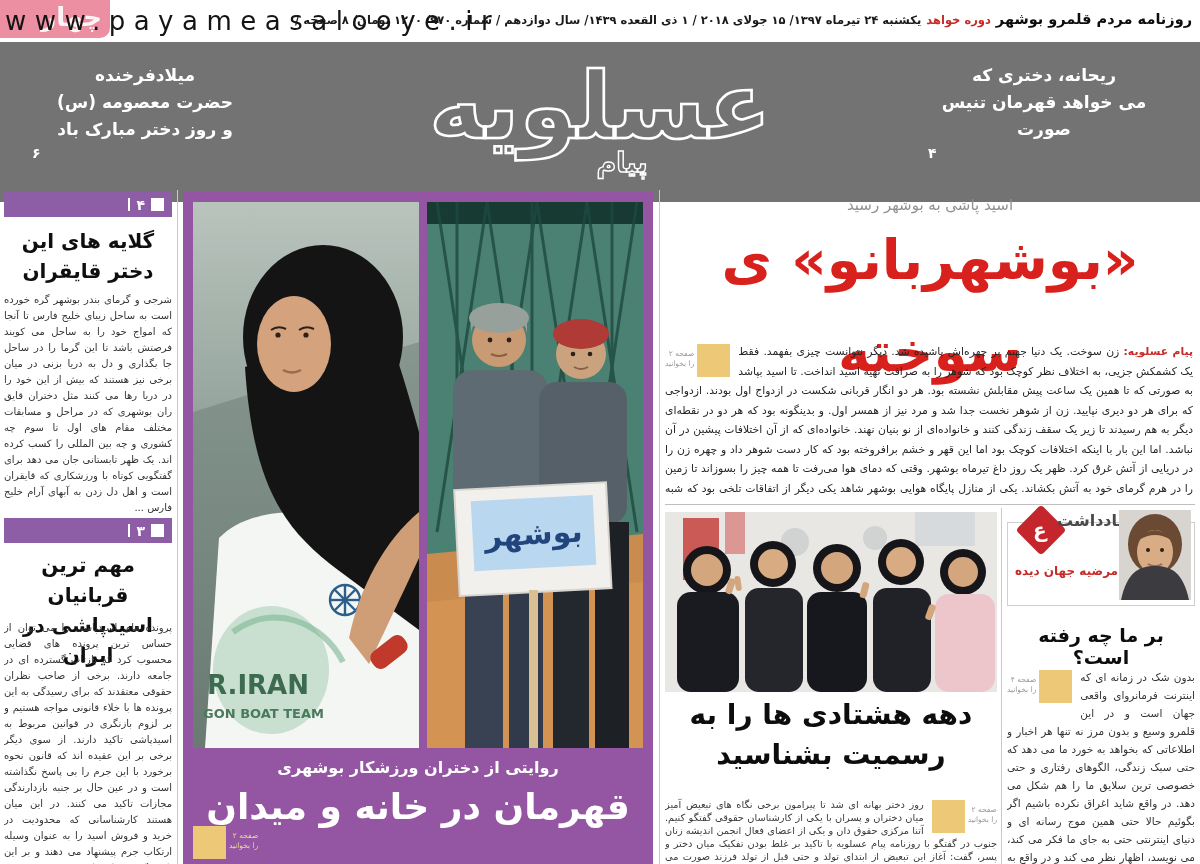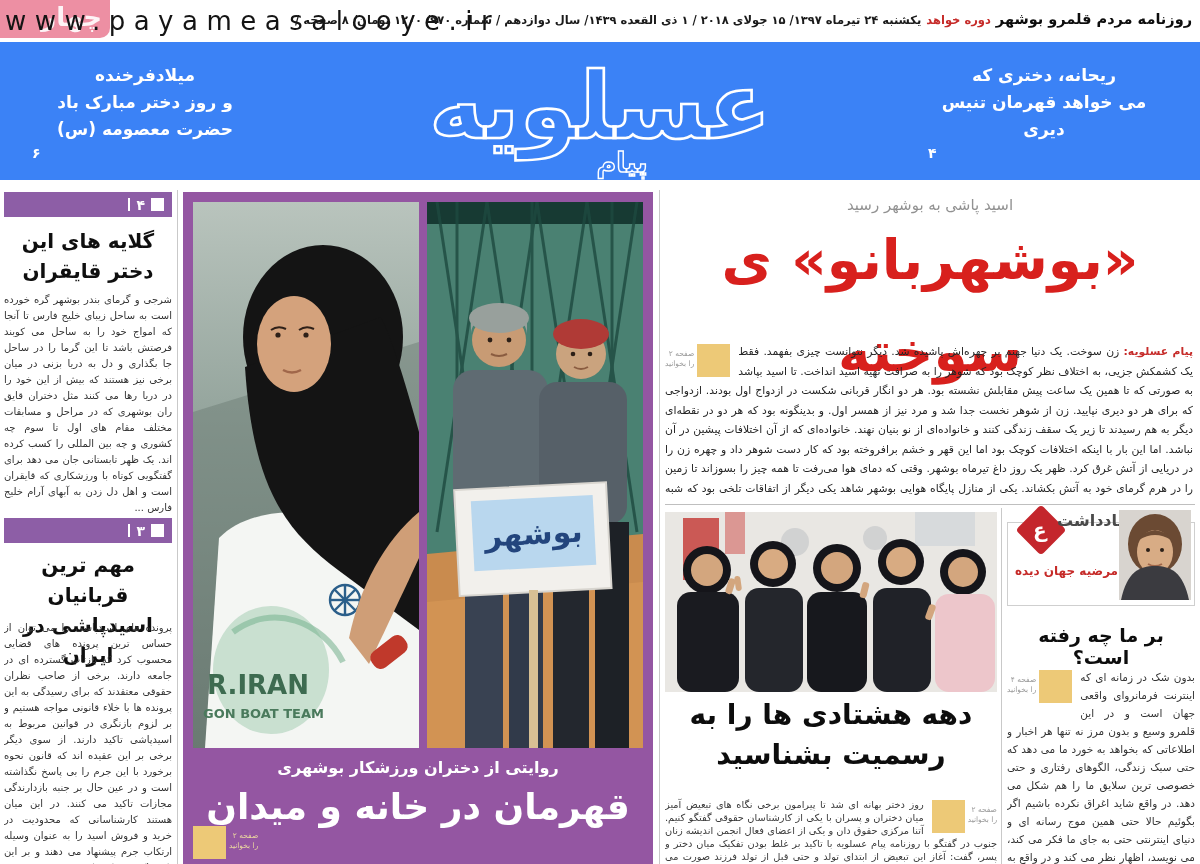--- a/index.html
+++ b/index.html
@@ -18,21 +18,21 @@
             color:#ffffff; opacity:.9; direction:rtl; }
   .site-url { position:absolute; left:5px; top:6px; font-size:26px; letter-spacing:8.5px;
             color:#141414; white-space:nowrap; }
   .dateline { position:absolute; right:8px; top:11px; direction:rtl; display:flex; gap:5px;
             align-items:baseline; font-weight:bold; white-space:nowrap; }
   .dateline .tagline { font-size:14.5px; color:#0d0d0d; }
   .dateline .edition { font-size:11.5px; color:#c62b29; }
   .dateline .issue   { font-size:11.5px; color:#1a1a1a; }
 
   
-  .masthead { position:absolute; left:0; top:42px; width:1200px; height:138px; background:#3b82f6; }
+  .masthead { position:absolute; left:0; top:42px; width:1200px; height:160px; background:#737373; }
   .teaser { position:absolute; color:#fff; font-weight:bold; text-align:center; direction:rtl;
             font-size:17px; line-height:27px; }
   .teaser.t-left  { left:26px;  top:20px; width:238px; }
   .teaser.t-right { right:34px; top:20px; width:244px; }
   .teaser .pg { position:absolute; left:6px; bottom:-24px; font-size:14px; color:#fff; }
   .logo-svg { position:absolute; left:320px; top:0; }
   .logo-svg text { font-family:"DejaVu Sans", sans-serif; }
 
   
   .vline { position:absolute; width:1px; background:#c9c9c9; }
@@ -111,34 +111,34 @@
     <div class="dateline">
       <span class="tagline">روزنامه مردم قلمرو بوشهر</span>
       <span class="edition">دوره خواهد</span>
       <span class="issue">یکشنبه ۲۴ تیرماه ۱۳۹۷/ ۱۵ جولای ۲۰۱۸ / ۱ ذی القعده ۱۴۳۹/ سال دوازدهم / شماره ۹۷۰/ ۱۲۰۰ تومان/ ۸ صفحه /</span>
     </div>
   </div>
 
   <div class="masthead">
     <div class="teaser t-left">
       <div>میلادفرخنده</div>
+      <div>حضرت معصومه (س)</div>
       <div>و روز دختر مبارک باد</div>
-      <div>حضرت معصومه (س)</div>
       <span class="pg">۶</span>
     </div>
 
     <svg class="logo-svg" width="560" height="138" viewBox="0 0 560 138">
       <text x="280" y="96" text-anchor="middle" font-size="92" font-weight="bold" fill="none" stroke="#ffffff" stroke-width="2.6">عسلویه</text>
       <text x="302" y="130" text-anchor="middle" font-size="27" font-weight="bold" fill="none" stroke="#ffffff" stroke-width="1.4">پیام</text>
     </svg>
 
     <div class="teaser t-right">
       <div>ریحانه، دختری که</div>
       <div>می خواهد قهرمان تنیس</div>
-      <div>دیری</div>
+      <div>صورت</div>
       <span class="pg">۴</span>
     </div>
   </div>
 
   <div class="vline" style="left:177px; top:190px; height:674px;"></div>
   <div class="vline" style="left:659px; top:190px; height:674px;"></div>
 
   <div class="leftcol">
     <div class="pagebar" style="top:2px;">
       <span class="tick"></span>

